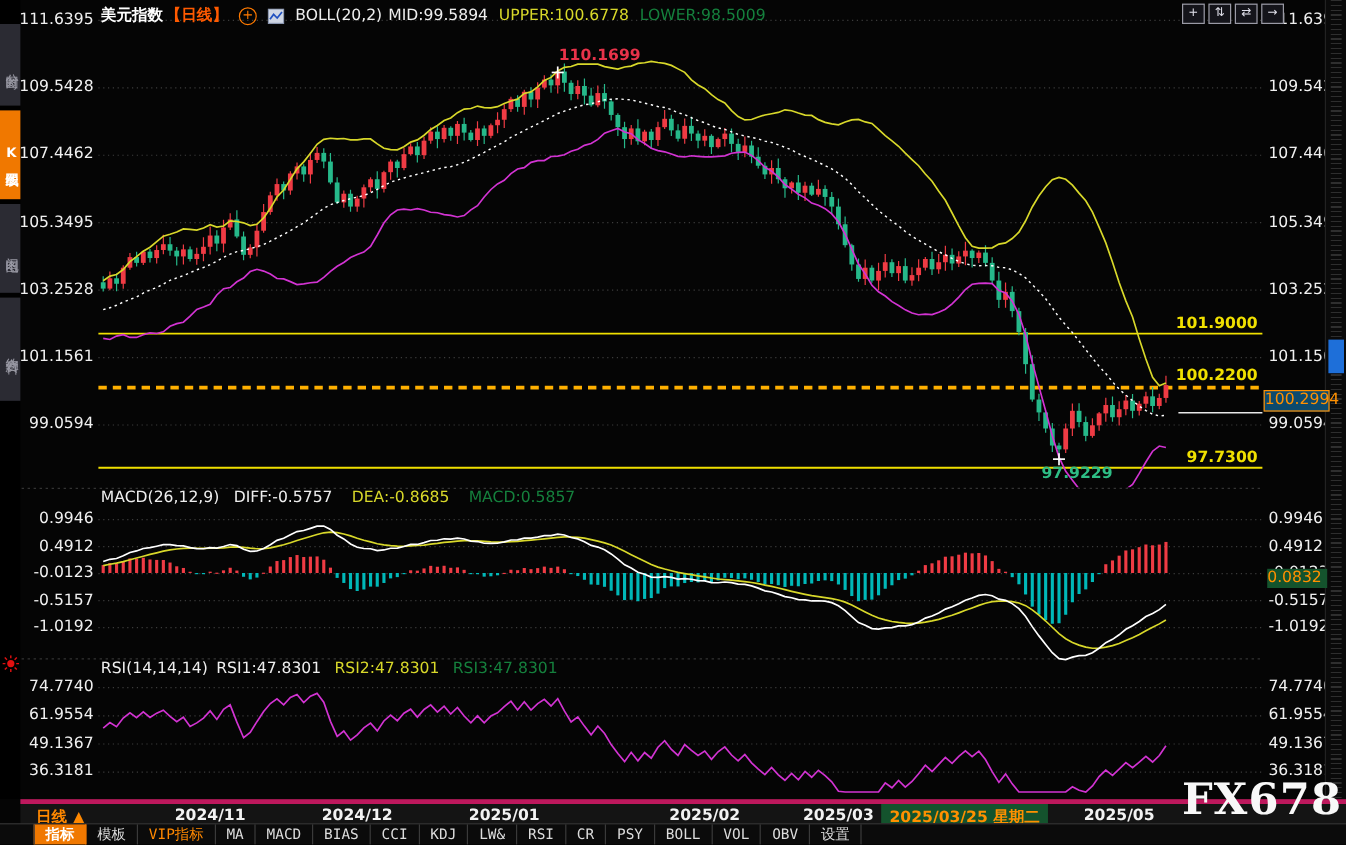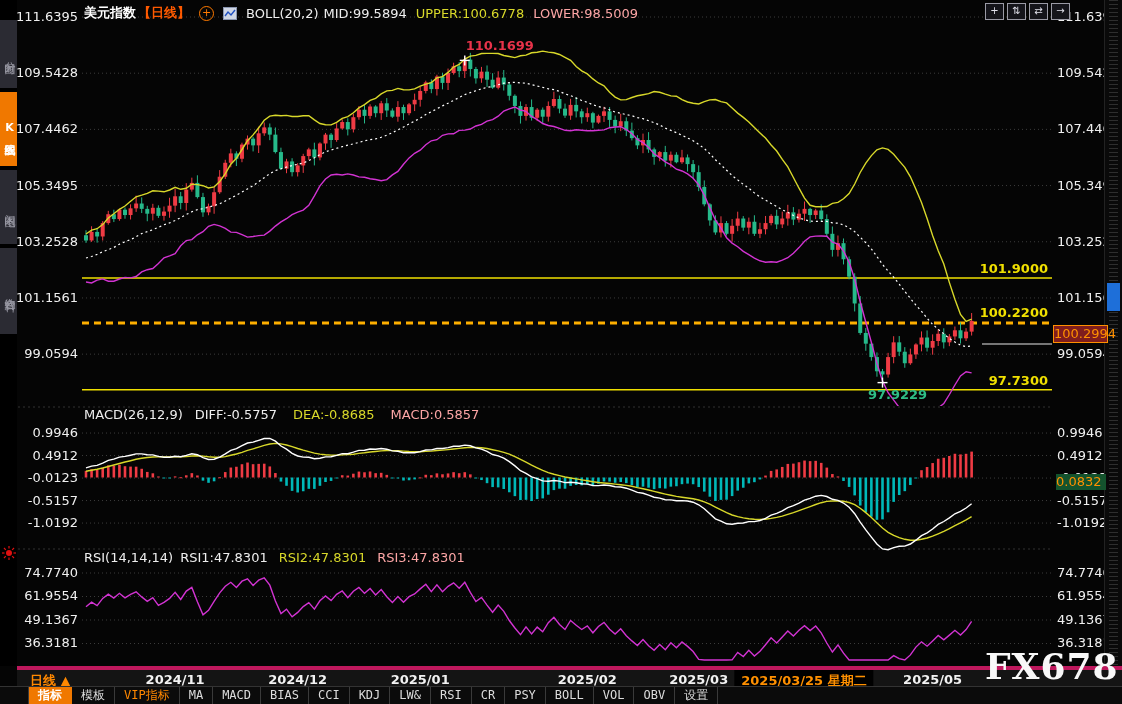--- a/index.html
+++ b/index.html
@@ -15,50 +15,50 @@
   .side-tab.active{background:#f07800;color:#fff;font-weight:bold;}
   #record-icon{position:absolute;left:2px;top:546px;width:14px;height:14px;}
 
   
   #header{position:absolute;left:84px;top:4px;height:18px;display:flex;gap:9px;align-items:center;
           font-size:13px;z-index:6;white-space:nowrap;}
   .h-symbol{color:#fff;font-weight:bold;}
   .h-period{color:#ff5a00;font-weight:bold;}
   .h-white{color:#eee;}
   .h-yellow{color:#d8d82a;}
-  .h-magenta{color:#fca5a5;}
+  .h-magenta{color:#15803d;}
   .oplus{display:inline-block;width:13px;height:13px;border:1px solid #ff7a00;border-radius:50%;
          color:#ff7a00;font-size:11px;line-height:12px;text-align:center;}
 
   #win-icons{position:absolute;left:985px;top:3px;display:flex;gap:3px;z-index:6;}
   .win-btn{width:17px;height:15px;border:1px solid #9a9aa5;background:#14141a;color:#e0e0ea;
            font-size:10px;line-height:14px;text-align:center;cursor:pointer;}
 
   
   .ax{position:absolute;top:0;height:666px;z-index:4;font-size:13px;color:#f0f0f0;}
   #axis-left{left:16px;width:62px;text-align:right;}
   #axis-right{left:1057px;width:48px;text-align:left;}
   .ax div{position:absolute;width:100%;height:16px;line-height:16px;}
 
   #macd-header,#rsi-header{position:absolute;left:84px;height:16px;display:flex;gap:11px;
           font-size:13px;z-index:6;white-space:nowrap;}
   #macd-header{top:407px;gap:16px;}
   #rsi-header{top:550px;}
 
   #last-box{position:absolute;left:1053px;top:325px;width:53px;height:16px;border:1px solid #ff9000;
-            background:#7f1d1d;color:#ff9000;font-size:13px;line-height:16px;text-align:center;z-index:7;}
+            background:#0c4a6e;color:#ff9000;font-size:13px;line-height:16px;text-align:center;z-index:7;}
   #macd-box{position:absolute;left:1056px;top:474px;width:50px;height:16px;background:#14532d;
             color:#ff9000;font-size:13px;line-height:16px;z-index:7;}
 
   
   #timeline{position:absolute;left:17px;top:666px;width:1088px;height:20px;background:#141414;
             border-top:4px solid #be185d;z-index:6;padding-left:27px;}
   .month{position:absolute;top:2px;transform:translateX(-50%);font-weight:bold;font-size:13px;color:#f2f2f2;}
   #period{position:absolute;left:13px;top:2px;color:#ff8800;font-weight:bold;font-size:13px;cursor:pointer;}
-  #cursor-date{position:absolute;top:0px;transform:translateX(-50%);background:#000000;color:#ff9000;
+  #cursor-date{position:absolute;top:0px;transform:translateX(-50%);background:#14532d;color:#ff9000;
                font-weight:bold;font-size:13px;padding:2px 7px;white-space:nowrap;}
   #toolbar{position:absolute;left:0;top:686px;width:1122px;height:18px;background:#0b0b0b;
            border-top:1px solid #333;display:flex;padding-left:28px;box-sizing:border-box;z-index:6;}
   .tb{font-family:"DejaVu Sans Mono","Liberation Mono",monospace;font-size:12px;line-height:17px;
       padding:0 9px;color:#dcdcdc;border-right:1px solid #3a3a3a;cursor:pointer;white-space:nowrap;}
   .tb:first-child{border-left:1px solid #3a3a3a;}
   .tb.active{background:#f07800;color:#fff;font-weight:bold;border-right-color:#f07800;}
   .tb.vip{color:#ff8800;font-weight:normal;}
 
   #scrollstrip{position:absolute;right:0;top:0;width:17px;height:666px;background:#0a0a0a;

